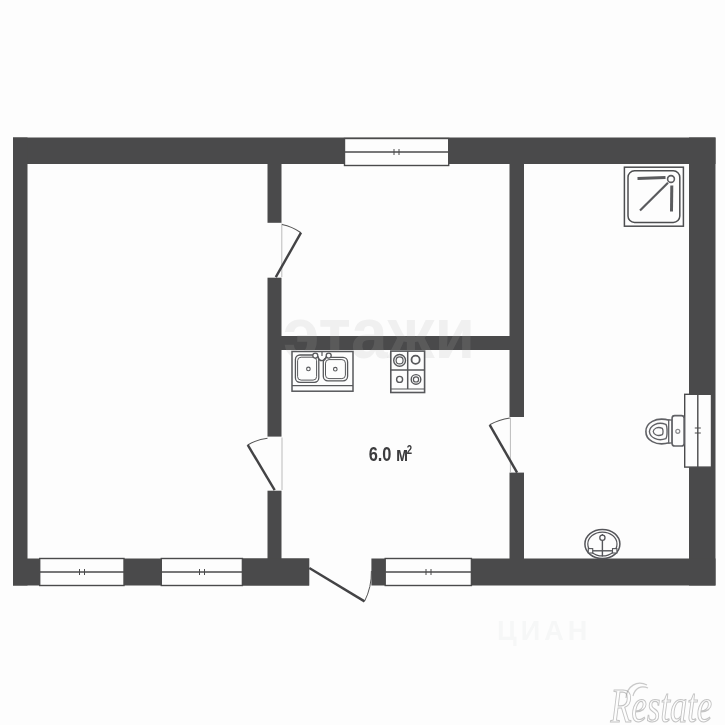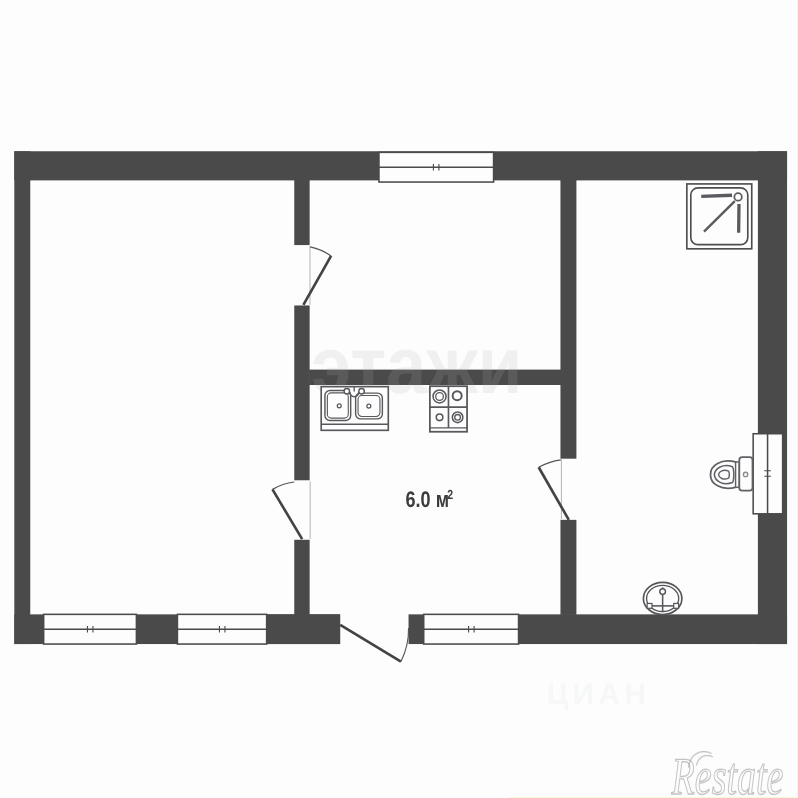--- a/index.html
+++ b/index.html
@@ -1,16 +1,16 @@
 <!DOCTYPE html>
 <html><head>
 <meta charset="utf-8">
 <style>
   html,body{margin:0;padding:0;background:#fdfdfd;}
-  #plan{position:relative;width:725px;height:725px;background:#bef264;overflow:hidden;
+  #plan{position:relative;width:725px;height:725px;background:#e5e5e5;overflow:hidden;
         font-family:"Liberation Sans", sans-serif;}
   svg{position:absolute;left:0;top:0;}
 </style>
 </head>
 <body>
 <div id="plan">
 <svg width="725" height="725" viewBox="0 0 725 725">
 
   <rect x="0" y="0" width="725" height="725" fill="#fdfdfd"></rect>
 

